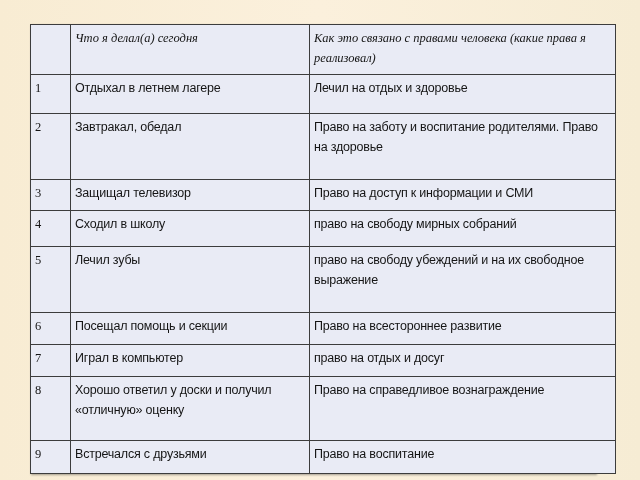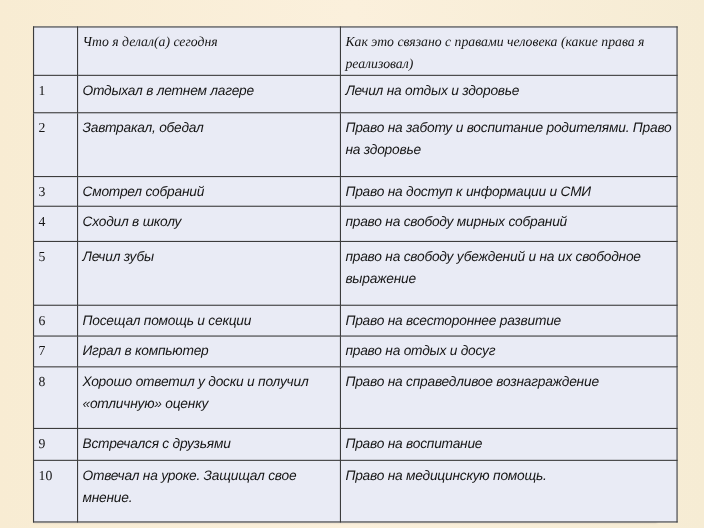--- a/index.html
+++ b/index.html
@@ -41,21 +41,20 @@
       padding-top: 1px;
     }
     td.num {
       font-family: "Liberation Serif", serif;
       font-weight: bold; font-size: 14px; padding-left: 3px;
     }
     td.act, td.right {
       font-family: "Liberation Sans", sans-serif;
       font-size: 12px; letter-spacing: -0.2px;
       transform-origin: left top;
-      font-style: italic;
     }
   </style>
 </head>
 <body>
 
 <div class="frame">
   <table class="rights">
     <colgroup>
         <col class="c-num">
         <col class="c-act">
@@ -72,21 +71,21 @@
       <td class="act">Отдыхал в летнем лагере</td>
       <td class="right">Лечил на отдых и здоровье</td>
     </tr>
     <tr style="height:58px">
       <td class="num">2</td>
       <td class="act">Завтракал, обедал</td>
       <td class="right">Право на заботу и воспитание родителями. Право на здоровье</td>
     </tr>
     <tr style="height:27px">
       <td class="num">3</td>
-      <td class="act">Смотрел собраний</td>
+      <td class="act">Защищал телевизор</td>
       <td class="right">Право на доступ к информации и СМИ</td>
     </tr>
     <tr style="height:32px">
       <td class="num">4</td>
       <td class="act">Сходил в школу</td>
       <td class="right">право на свободу мирных собраний</td>
     </tr>
     <tr style="height:58px">
       <td class="num">5</td>
       <td class="act">Лечил зубы</td>
@@ -105,20 +104,15 @@
     <tr style="height:56px">
       <td class="num">8</td>
       <td class="act">Хорошо ответил у доски и получил «отличную» оценку</td>
       <td class="right">Право на справедливое вознаграждение</td>
     </tr>
     <tr style="height:29px">
       <td class="num">9</td>
       <td class="act">Встречался с друзьями</td>
       <td class="right">Право на воспитание</td>
     </tr>
-    <tr style="height:56px">
-      <td class="num">10</td>
-      <td class="act">Отвечал на уроке. Защищал свое мнение.</td>
-      <td class="right">Право на медицинскую помощь.</td>
-    </tr>
   </tbody>
     </table>
 </div>
 
 </body></html>

